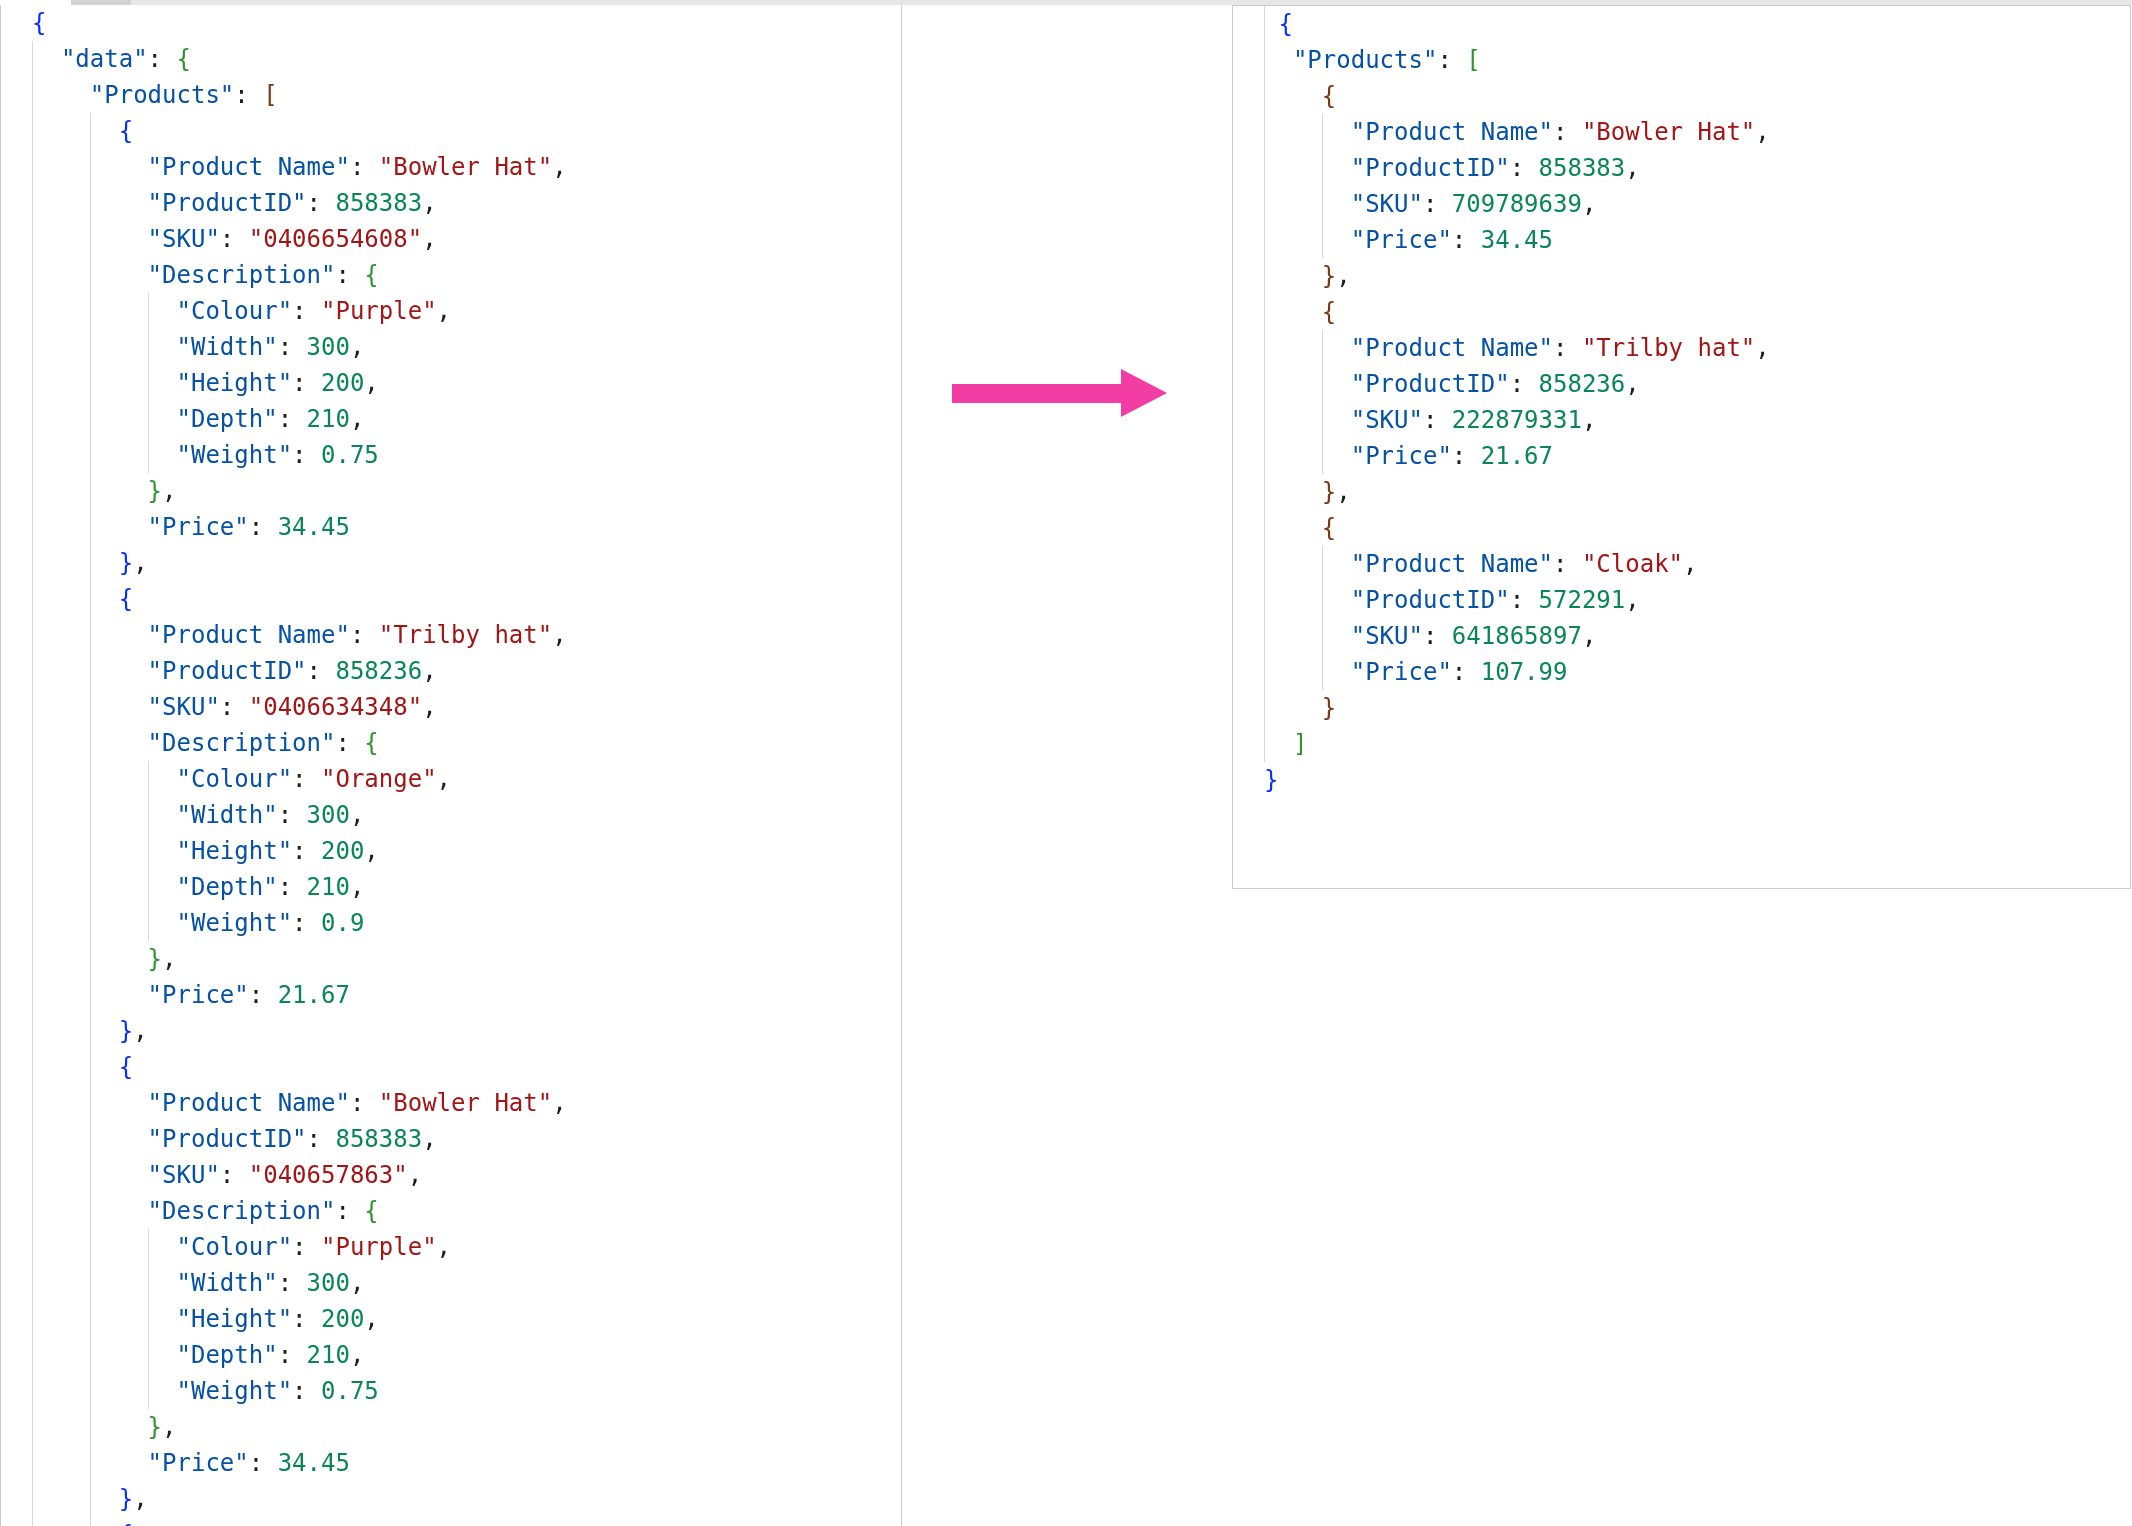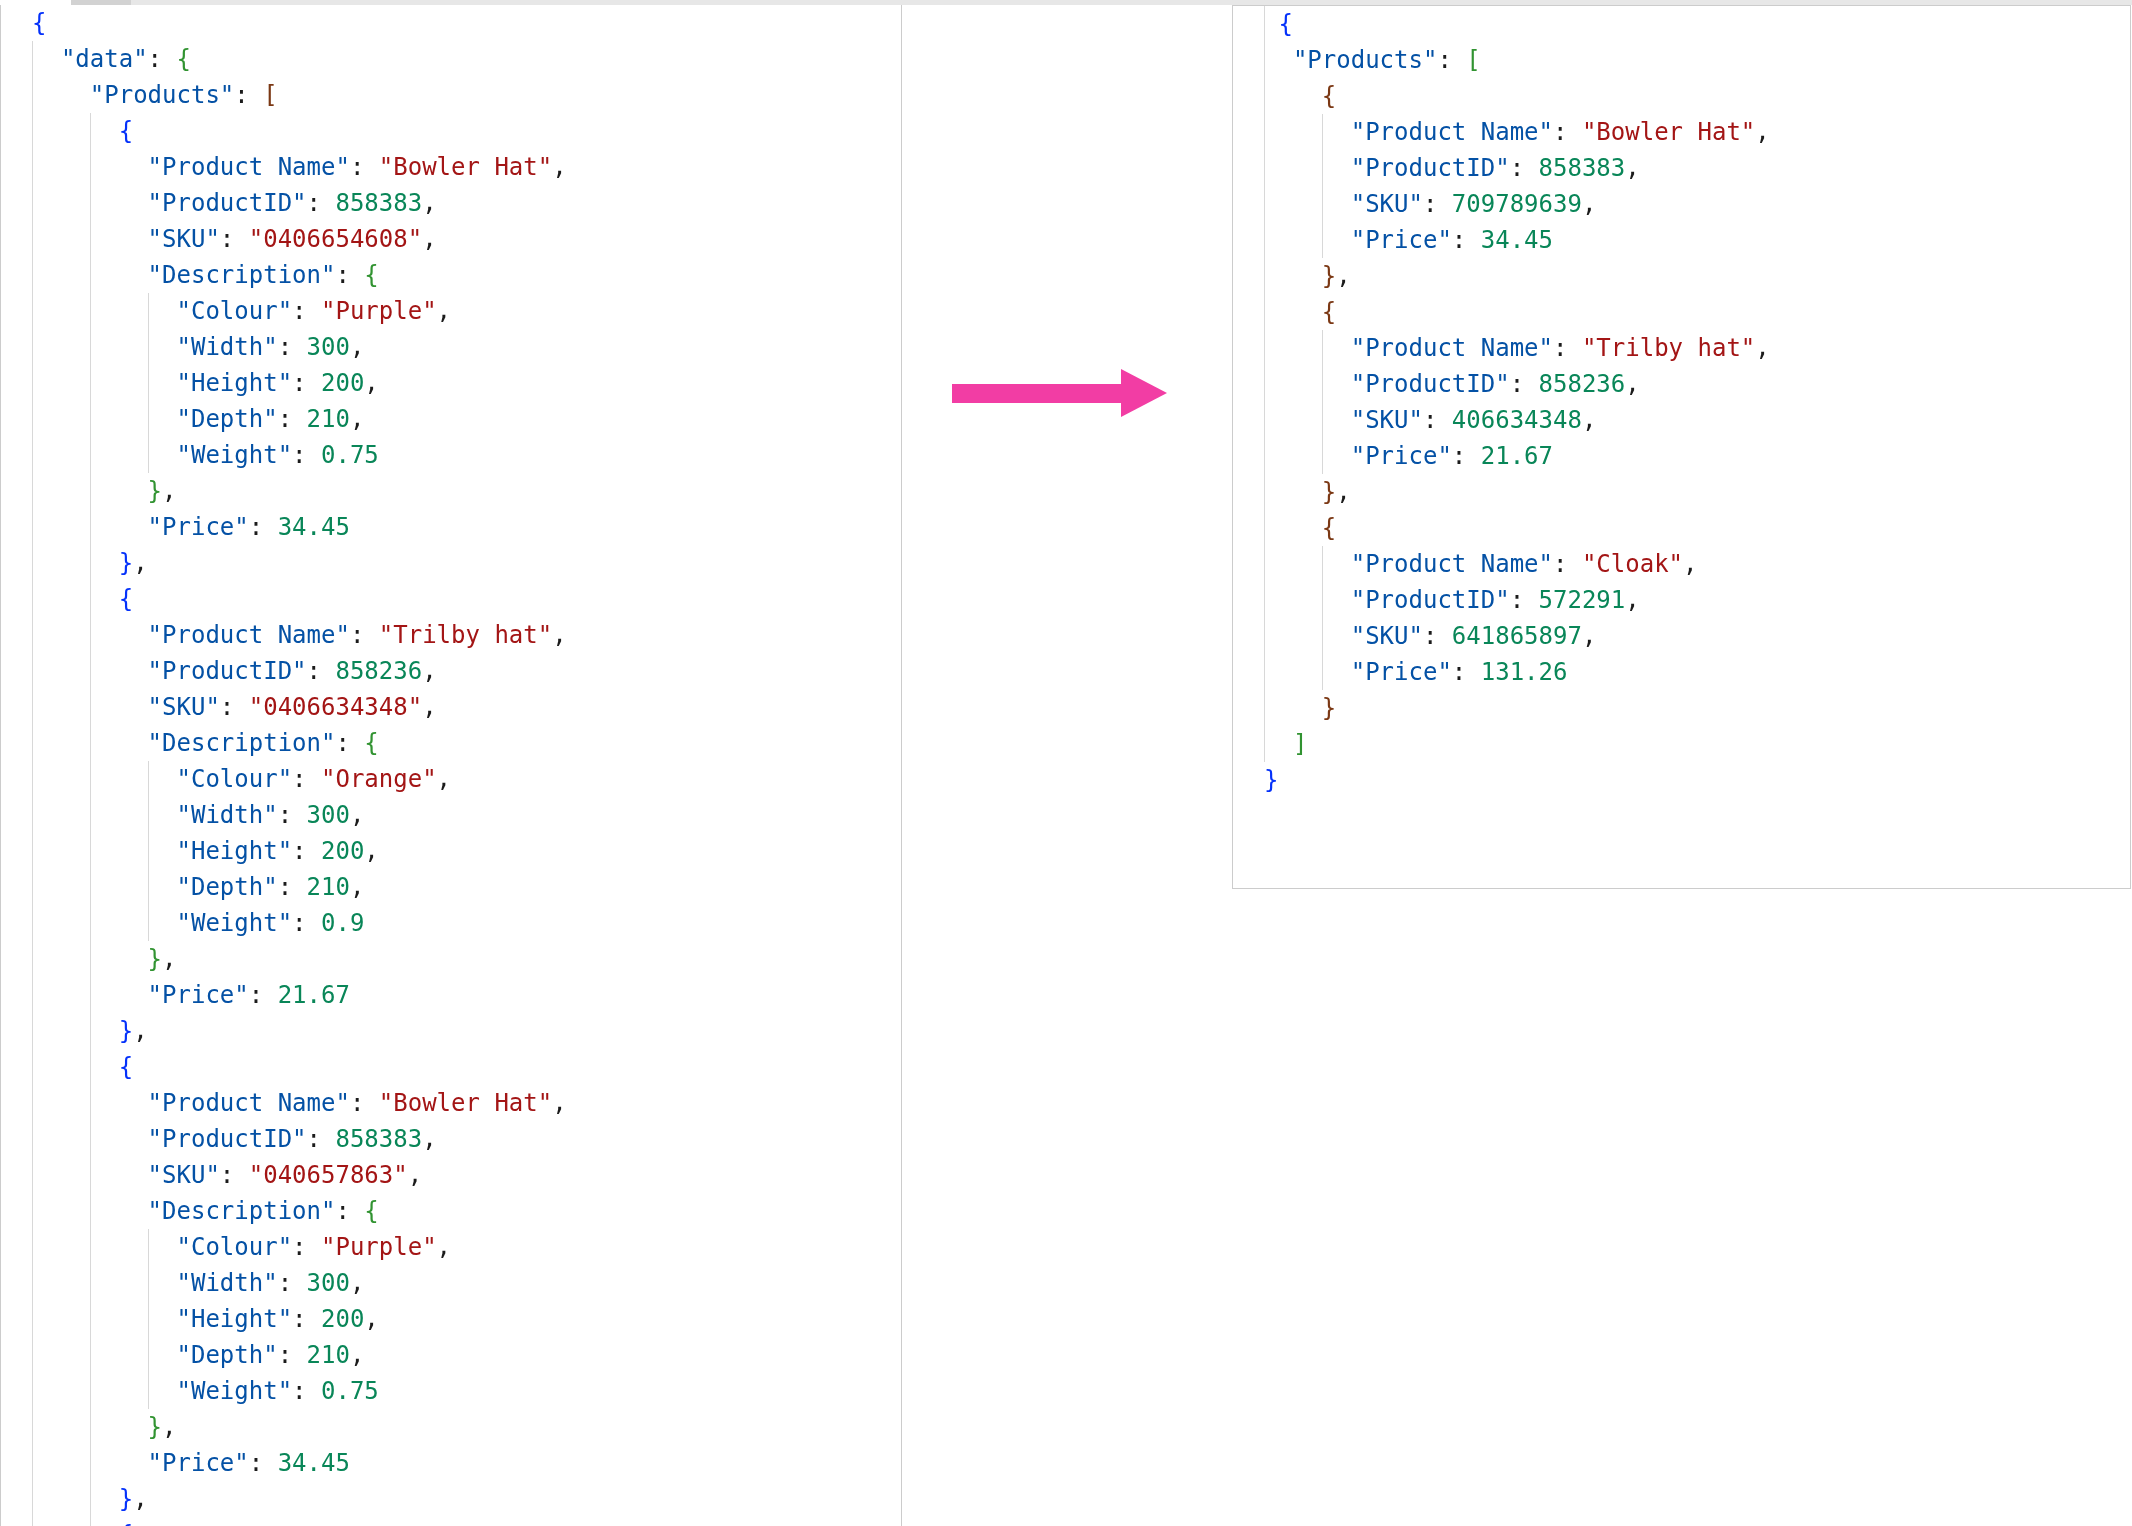--- a/index.html
+++ b/index.html
@@ -132,27 +132,27 @@
         <div class="line"><span class="guide" style="left: calc(0ch + 31px);"></span><span>  </span><span class="t-k">"Products"</span><span class="t-p">: </span><span class="t-b2">[</span></div>
         <div class="line"><span class="guide" style="left: calc(0ch + 31px);"></span><span>    </span><span class="t-b3">{</span></div>
         <div class="line"><span class="guide" style="left: calc(0ch + 31px);"></span><span class="guide" style="left: calc(4ch + 31px);"></span><span>      </span><span class="t-k">"Product Name"</span><span class="t-p">: </span><span class="t-s">"Bowler Hat"</span><span class="t-p">,</span></div>
         <div class="line"><span class="guide" style="left: calc(0ch + 31px);"></span><span class="guide" style="left: calc(4ch + 31px);"></span><span>      </span><span class="t-k">"ProductID"</span><span class="t-p">: </span><span class="t-n">858383</span><span class="t-p">,</span></div>
         <div class="line"><span class="guide" style="left: calc(0ch + 31px);"></span><span class="guide" style="left: calc(4ch + 31px);"></span><span>      </span><span class="t-k">"SKU"</span><span class="t-p">: </span><span class="t-n">709789639</span><span class="t-p">,</span></div>
         <div class="line"><span class="guide" style="left: calc(0ch + 31px);"></span><span class="guide" style="left: calc(4ch + 31px);"></span><span>      </span><span class="t-k">"Price"</span><span class="t-p">: </span><span class="t-n">34.45</span></div>
         <div class="line"><span class="guide" style="left: calc(0ch + 31px);"></span><span>    </span><span class="t-b3">}</span><span class="t-p">,</span></div>
         <div class="line"><span class="guide" style="left: calc(0ch + 31px);"></span><span>    </span><span class="t-b3">{</span></div>
         <div class="line"><span class="guide" style="left: calc(0ch + 31px);"></span><span class="guide" style="left: calc(4ch + 31px);"></span><span>      </span><span class="t-k">"Product Name"</span><span class="t-p">: </span><span class="t-s">"Trilby hat"</span><span class="t-p">,</span></div>
         <div class="line"><span class="guide" style="left: calc(0ch + 31px);"></span><span class="guide" style="left: calc(4ch + 31px);"></span><span>      </span><span class="t-k">"ProductID"</span><span class="t-p">: </span><span class="t-n">858236</span><span class="t-p">,</span></div>
-        <div class="line"><span class="guide" style="left: calc(0ch + 31px);"></span><span class="guide" style="left: calc(4ch + 31px);"></span><span>      </span><span class="t-k">"SKU"</span><span class="t-p">: </span><span class="t-n">406634348</span><span class="t-p">,</span></div>
+        <div class="line"><span class="guide" style="left: calc(0ch + 31px);"></span><span class="guide" style="left: calc(4ch + 31px);"></span><span>      </span><span class="t-k">"SKU"</span><span class="t-p">: </span><span class="t-n">222879331</span><span class="t-p">,</span></div>
         <div class="line"><span class="guide" style="left: calc(0ch + 31px);"></span><span class="guide" style="left: calc(4ch + 31px);"></span><span>      </span><span class="t-k">"Price"</span><span class="t-p">: </span><span class="t-n">21.67</span></div>
         <div class="line"><span class="guide" style="left: calc(0ch + 31px);"></span><span>    </span><span class="t-b3">}</span><span class="t-p">,</span></div>
         <div class="line"><span class="guide" style="left: calc(0ch + 31px);"></span><span>    </span><span class="t-b3">{</span></div>
         <div class="line"><span class="guide" style="left: calc(0ch + 31px);"></span><span class="guide" style="left: calc(4ch + 31px);"></span><span>      </span><span class="t-k">"Product Name"</span><span class="t-p">: </span><span class="t-s">"Cloak"</span><span class="t-p">,</span></div>
         <div class="line"><span class="guide" style="left: calc(0ch + 31px);"></span><span class="guide" style="left: calc(4ch + 31px);"></span><span>      </span><span class="t-k">"ProductID"</span><span class="t-p">: </span><span class="t-n">572291</span><span class="t-p">,</span></div>
         <div class="line"><span class="guide" style="left: calc(0ch + 31px);"></span><span class="guide" style="left: calc(4ch + 31px);"></span><span>      </span><span class="t-k">"SKU"</span><span class="t-p">: </span><span class="t-n">641865897</span><span class="t-p">,</span></div>
-        <div class="line"><span class="guide" style="left: calc(0ch + 31px);"></span><span class="guide" style="left: calc(4ch + 31px);"></span><span>      </span><span class="t-k">"Price"</span><span class="t-p">: </span><span class="t-n">131.26</span></div>
+        <div class="line"><span class="guide" style="left: calc(0ch + 31px);"></span><span class="guide" style="left: calc(4ch + 31px);"></span><span>      </span><span class="t-k">"Price"</span><span class="t-p">: </span><span class="t-n">107.99</span></div>
         <div class="line"><span class="guide" style="left: calc(0ch + 31px);"></span><span>    </span><span class="t-b3">}</span></div>
         <div class="line"><span class="guide" style="left: calc(0ch + 31px);"></span><span>  </span><span class="t-b2">]</span></div>
         <div class="line"><span></span><span class="t-b1">}</span></div>
       </div>
   </div>
 
 </div>
 
 </body></html>

